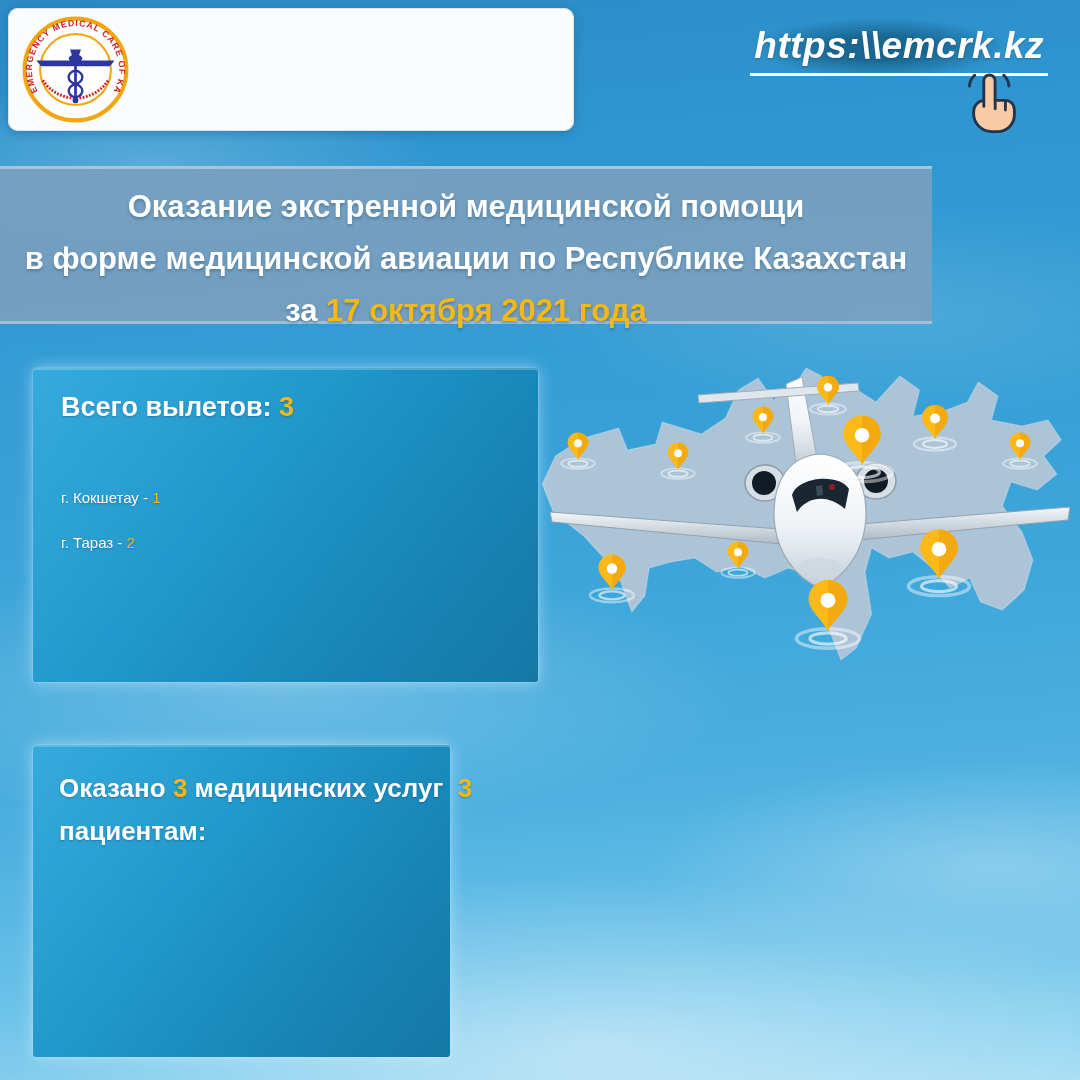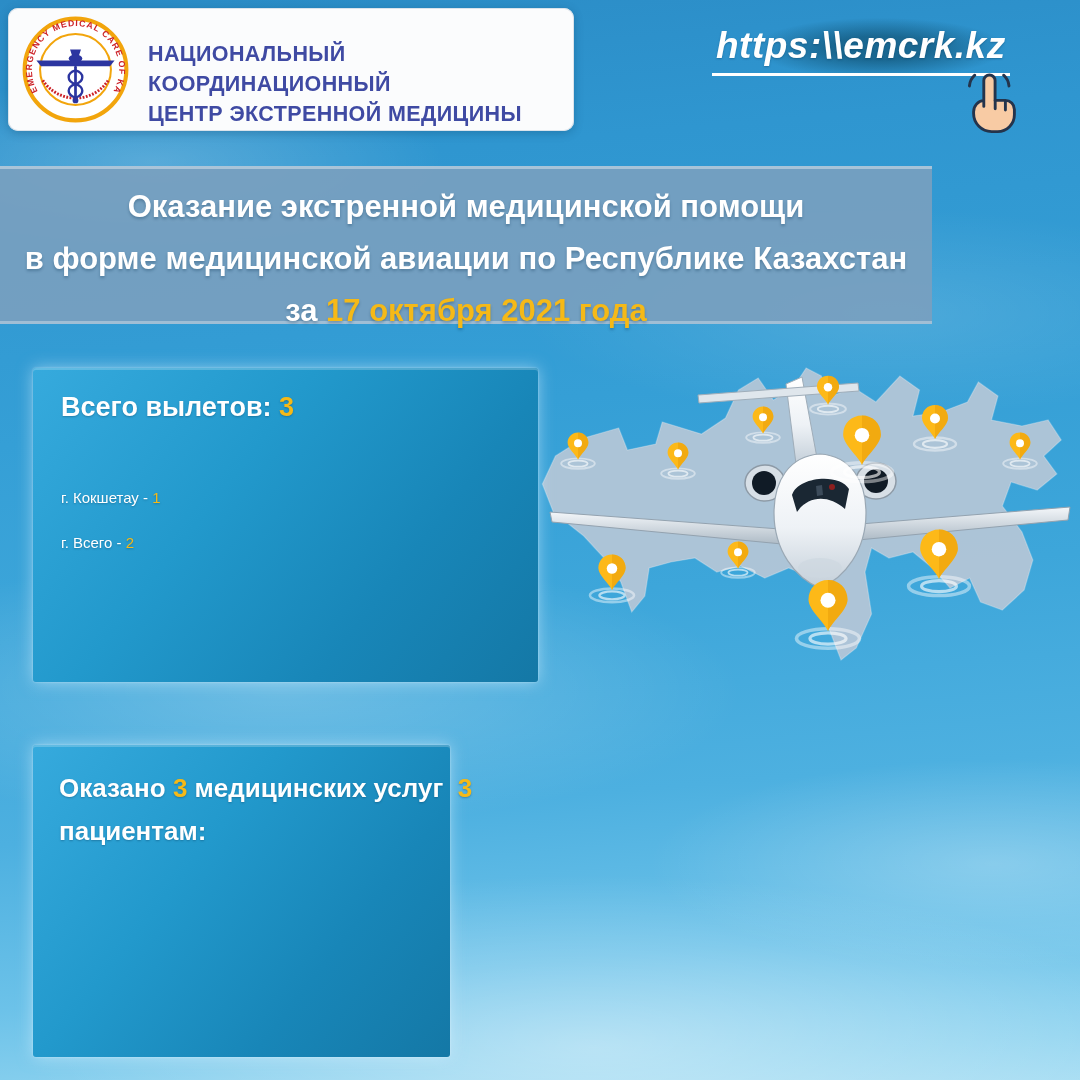--- a/index.html
+++ b/index.html
@@ -32,21 +32,21 @@
     box-shadow:0 2px 10px rgba(5,60,95,.30), inset 0 0 0 1px rgba(210,220,230,.8);
   }
   .logo{position:absolute;left:13px;top:7px;width:109px;height:109px;}
   .org-name{
     position:absolute;left:140px;top:31px;
     color:var(--header-text);font-size:21.5px;font-weight:700;
     line-height:30px;letter-spacing:.4px;
   }
 
   
-  .url-wrap{position:absolute;left:712px;top:16px;width:336px;height:130px;text-align:left;}
+  .url-wrap{position:absolute;left:712px;top:16px;width:336px;height:130px;text-align:right;}
   .url-shadow{
     position:absolute;left:-8px;top:-10px;width:352px;height:84px;
     background:radial-gradient(50% 50% at 50% 50%, rgba(12,72,102,.58) 28%, rgba(12,72,102,0) 72%);
   }
   .url{
     position:relative;display:inline-block;margin-top:9px;padding:0 4px 6px 4px;
     color:#fff;font-size:37px;font-weight:700;font-style:italic;text-decoration:none;
     border-bottom:3px solid #fff;letter-spacing:.5px;
     text-shadow:0 1px 2px rgba(5,50,80,.35);
   }
@@ -179,24 +179,20 @@
       <g fill="var(--logo-blue)">
         <path d="M54,38 L66,38 L63,47 L57,47 Z"></path>
         <ellipse cx="60" cy="48" rx="7.5" ry="4.5"></ellipse>
         <path d="M17,50 L103,50 L98,56.5 L22,56.5 Z"></path>
         <rect x="58.5" y="56" width="3" height="37" rx="1.5"></rect>
         <path d="M60,61 c-10,3 -10,12 0,15 c10,3 10,12 0,15" fill="none" stroke="var(--logo-blue)" stroke-width="2.6"></path>
         <path d="M60,61 c10,3 10,12 0,15 c-10,3 -10,12 0,15" fill="none" stroke="var(--logo-blue)" stroke-width="2.6"></path>
         <circle cx="60" cy="94" r="3.2"></circle>
       </g>
     </svg>
-    <div class="org-name">
-      <div>НАЦИОНАЛЬНЫЙ КООРДИНАЦИОННЫЙ</div>
-      <div>ЦЕНТР ЭКСТРЕННОЙ МЕДИЦИНЫ</div>
-    </div>
   </div>
 
   <div class="url-wrap">
     <div class="url-shadow"></div>
     <a class="url" href="#">https:\\emcrk.kz</a>
     <svg class="hand" viewBox="0 0 60 60">
       <g stroke="#24344c" stroke-width="2.4" stroke-linejoin="round" stroke-linecap="round">
         <path d="M14,6 q-4,3.5 -4.5,9" fill="none"></path>
         <path d="M38,6 q4,3.5 4.5,9" fill="none"></path>
         <path fill="#f8cba4" d="M21.5,32 V10.5 a4.7,4.7 0 0 1 9.4,0 V27 h8.6 a7.5,7.5 0 0 1 7.5,7.5 v4.5 a14,14 0 0 1 -14,14 h-5 a15,15 0 0 1 -15,-15 v-1.5 a9.5,9.5 0 0 1 8.5,-9.5 z"></path>
@@ -208,21 +204,21 @@
   <div class="title-band">
     <div>Оказание экстренной медицинской помощи</div>
     <div>в форме медицинской авиации по Республике Казахстан</div>
     <div class="keep-ws"><span>за </span><span class="yellow">17 октября 2021 года</span></div>
   </div>
 
   <section class="panel panel-flights">
     <div class="p-head nowrap"><span>Всего вылетов: </span><span class="yellow">3</span></div>
     <div class="p-rows">
       <div class="keep-ws"><span>г. Кокшетау - </span><span class="yellow">1</span></div>
-      <div class="keep-ws"><span>г. Всего - </span><span class="yellow">2</span></div>
+      <div class="keep-ws"><span>г. Тараз - </span><span class="yellow">2</span></div>
     </div>
   </section>
 
   <section class="panel panel-services">
     <div class="p-head">
       <div class="nowrap"><span>Оказано </span><span class="yellow">3</span><span> медицинских услуг </span><span class="yellow"> 3</span></div>
       <div class="nowrap">пациентам:</div>
     </div>
   </section>
 

